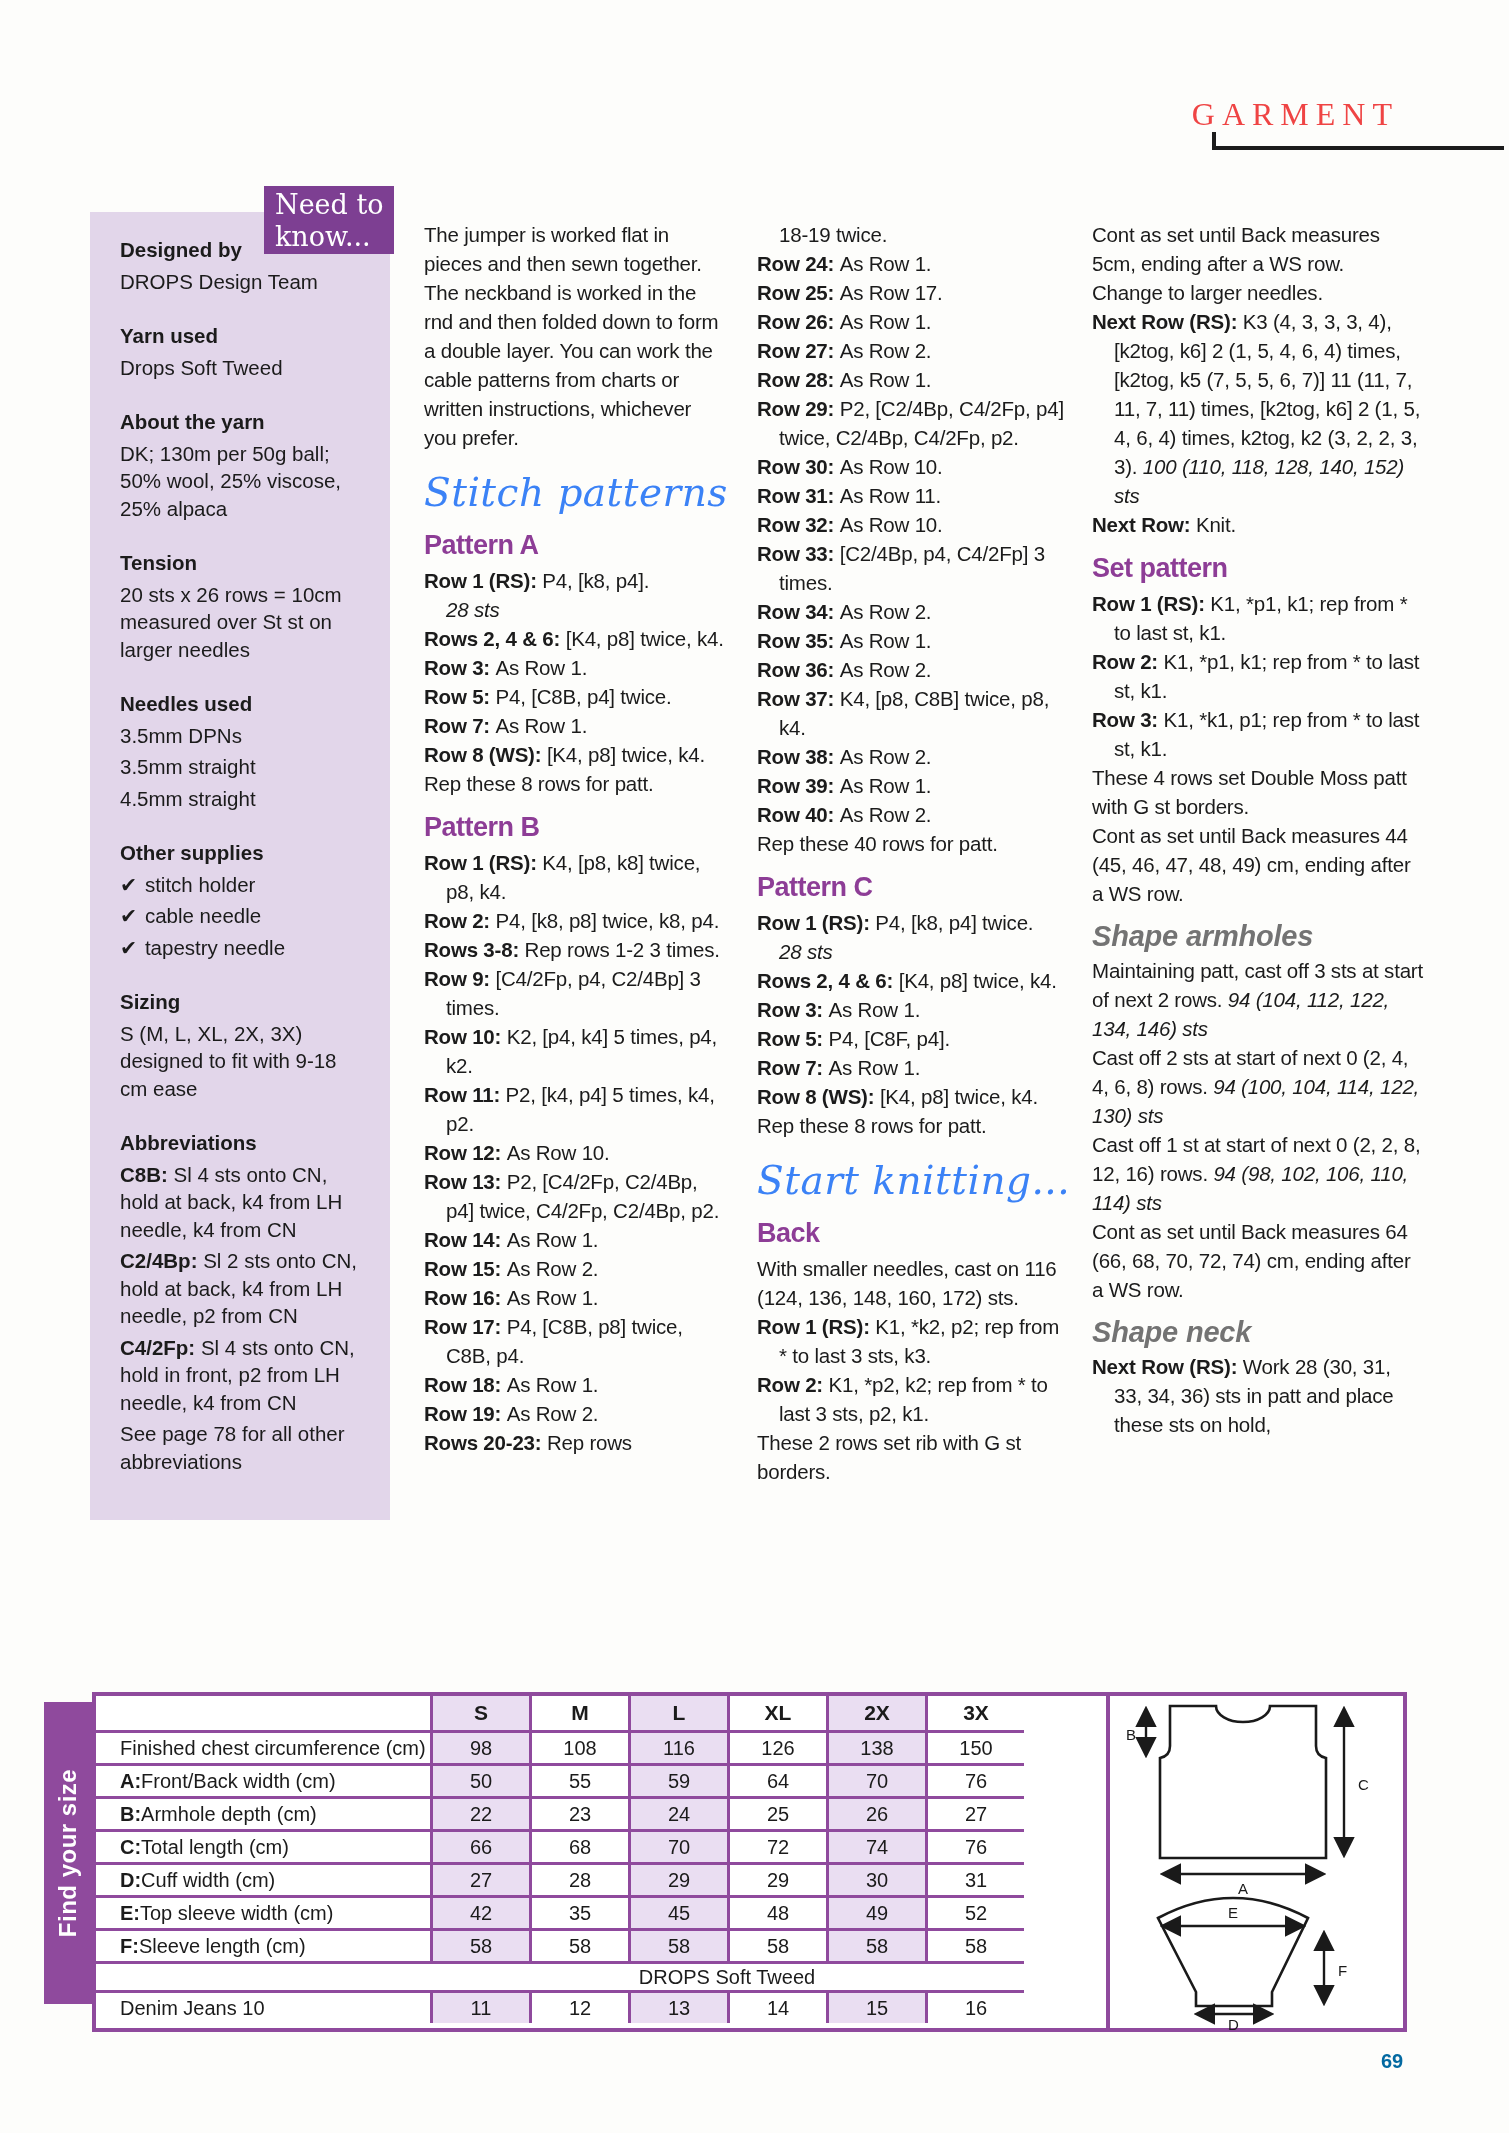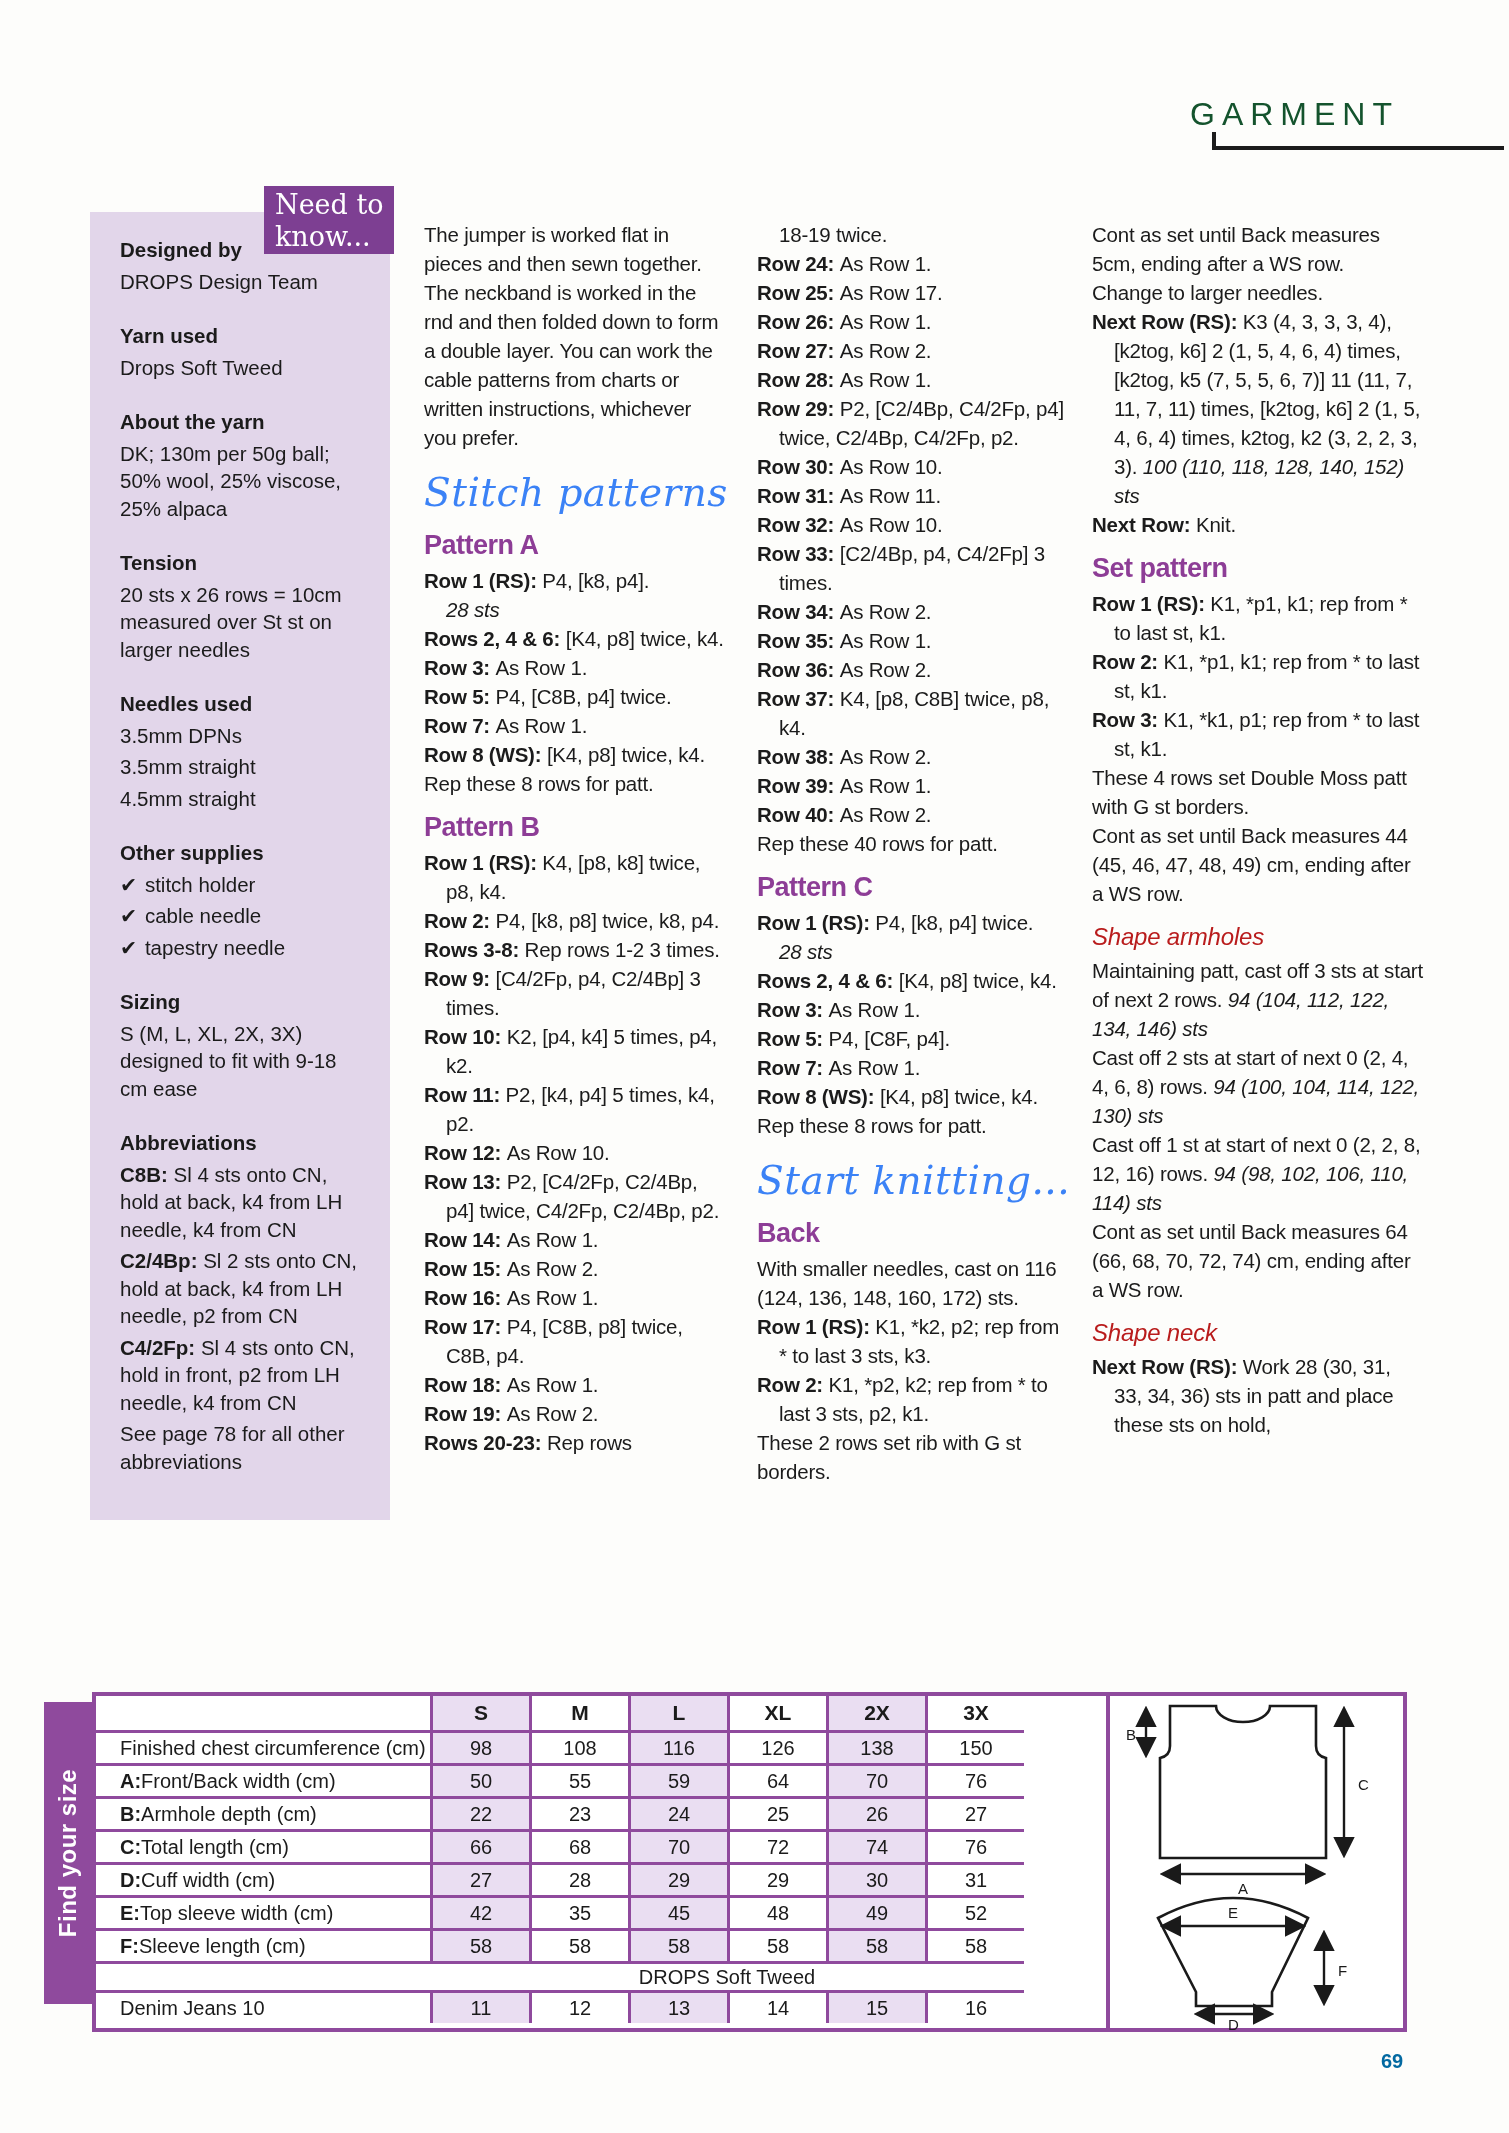--- a/index.html
+++ b/index.html
@@ -1,21 +1,21 @@
 <!DOCTYPE html>
 <html><head>
 <meta charset="utf-8">
 <style>
   html,body{margin:0;padding:0;background:#e8e8e8;}
   .page{position:relative;width:1509px;height:2133px;background:#fdfdfb;overflow:hidden;
         font-family:"Liberation Sans",sans-serif;color:#1b1b1b;margin:0 auto;}
 
   
-  .garment{position:absolute;top:96px;right:110px;font-family:Liberation Sans, sans-serif;
-           font-size:32px;letter-spacing:7px;color:#14532d;}
+  .garment{position:absolute;top:96px;right:110px;font-family:Liberation Serif, serif;
+           font-size:32px;letter-spacing:7px;color:#ef4444;}
   .garment-line{position:absolute;left:1212px;top:146px;width:292px;height:4px;background:#1c1c1c;}
   .garment-tick{position:absolute;left:1212px;top:132px;width:4px;height:18px;background:#1c1c1c;}
 
   
   .badge{position:absolute;left:264px;top:186px;width:130px;height:68px;background:#7d3f92;
          color:#fff;font-family:"DejaVu Serif",serif;font-size:27px;line-height:32px;
          padding:3px 8px 0 11px;box-sizing:border-box;z-index:3;}
 
   
   .sidebar{position:absolute;left:90px;top:212px;width:300px;height:1308px;background:#e2d6ea;
@@ -31,21 +31,21 @@
   .col-2{left:757px;width:314px;}
   .col-3{left:1092px;width:332px;}
   .blk{margin:0;}
   p.row{padding-left:22px;text-indent:-22px;}
   p.cont{padding-left:22px;}
   .b{font-weight:700;}
   .i{font-style:italic;}
   .hs{font-family:"DejaVu Serif",serif;font-style:italic;font-size:39px;line-height:46px;
       color:#3b82f6;margin:18px 0 10px;letter-spacing:0.5px;}
   .hb{font-size:27px;font-weight:700;color:#8d3d96;margin:15px 0 6px;letter-spacing:-0.5px;}
-  .hbi{font-size:24px;font-weight:400;font-style:italic;color:#b91c1c;margin:14px 0 5px;}
+  .hbi{font-size:29px;font-weight:700;font-style:italic;color:#737373;margin:14px 0 5px;}
 
   
   .outerbox{position:absolute;left:92px;top:1692px;width:1315px;height:340px;
             border:4px solid #8f4a9d;box-sizing:border-box;background:#fff;}
   .divider{position:absolute;left:1106px;top:1692px;width:4px;height:340px;background:#8f4a9d;}
   .sizegrid{position:absolute;left:96px;top:1696px;display:grid;
             grid-template-columns:334px repeat(6,96px);
             grid-template-rows:34px repeat(7,30px) 26px 30px;
             gap:3px;background:#8f4a9d;z-index:2;}
   .cell{background:#fff;display:flex;align-items:center;justify-content:center;font-size:20px;}

